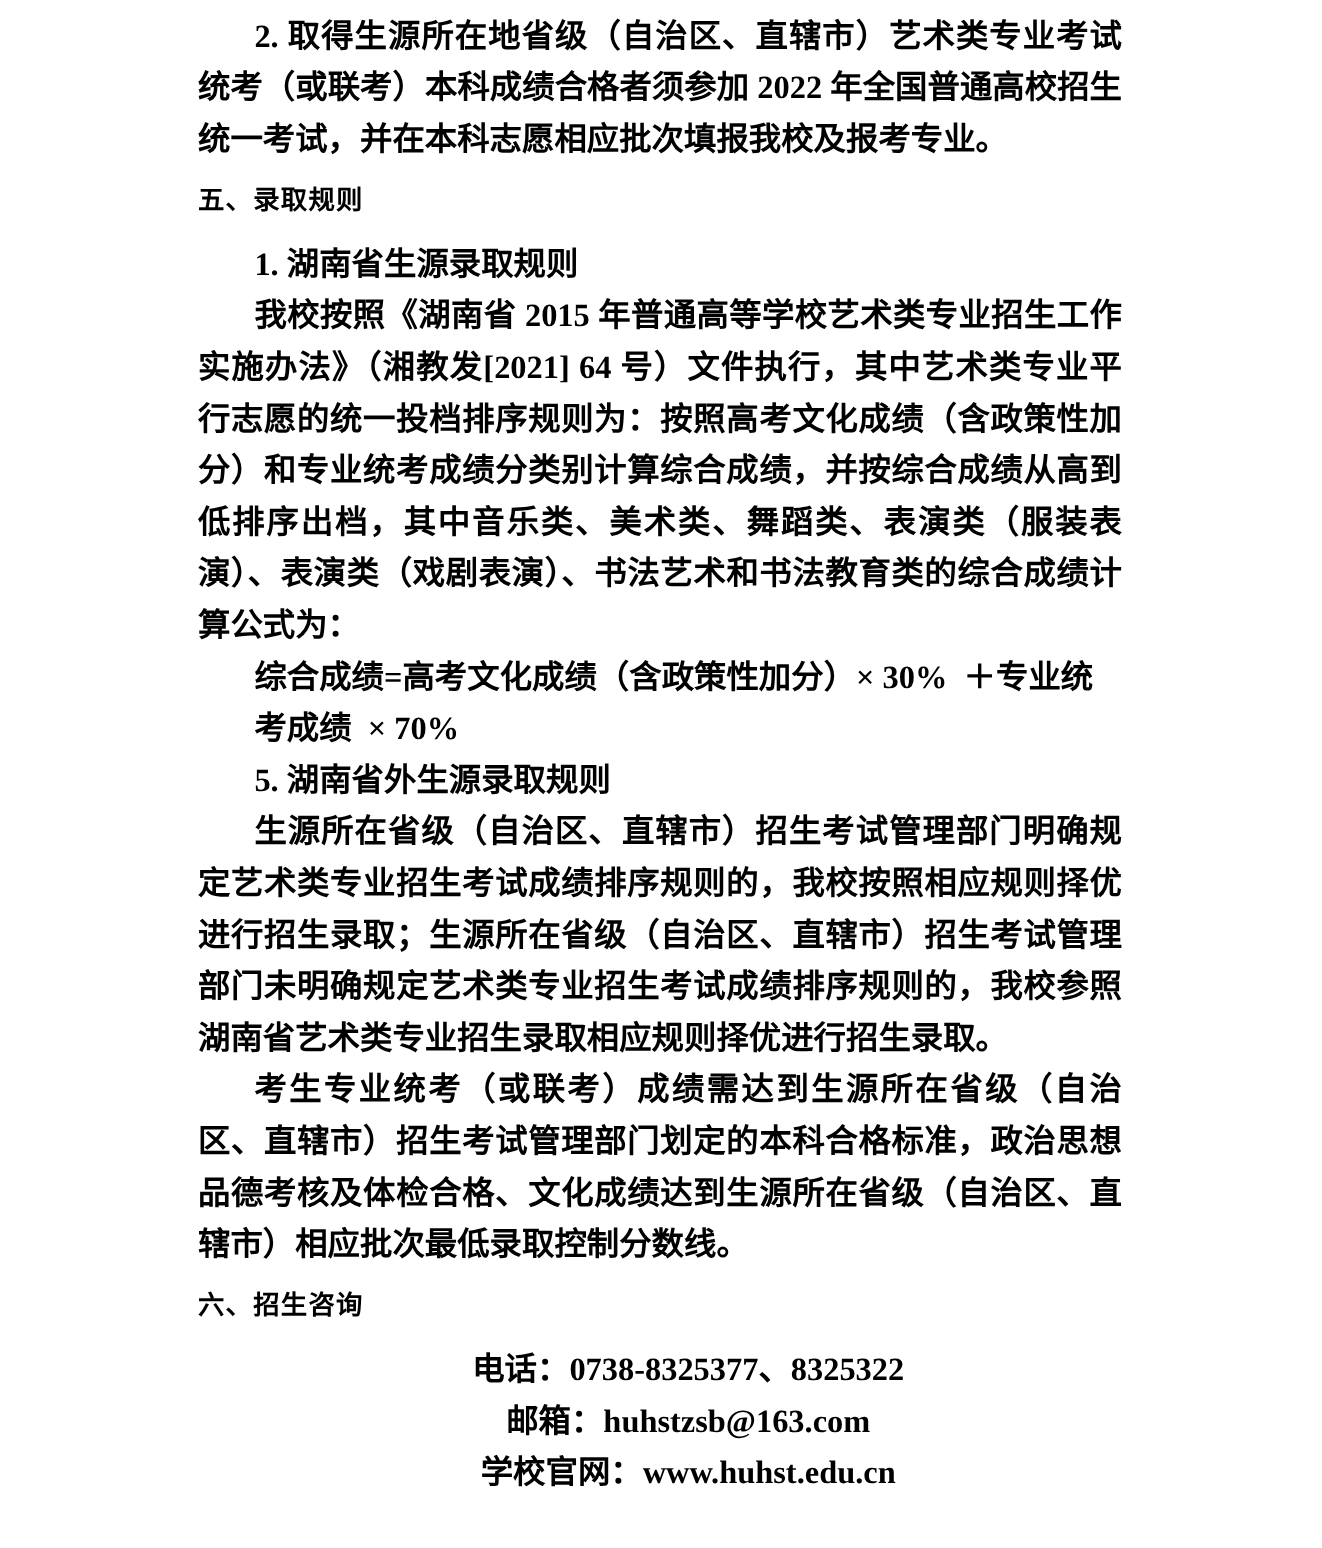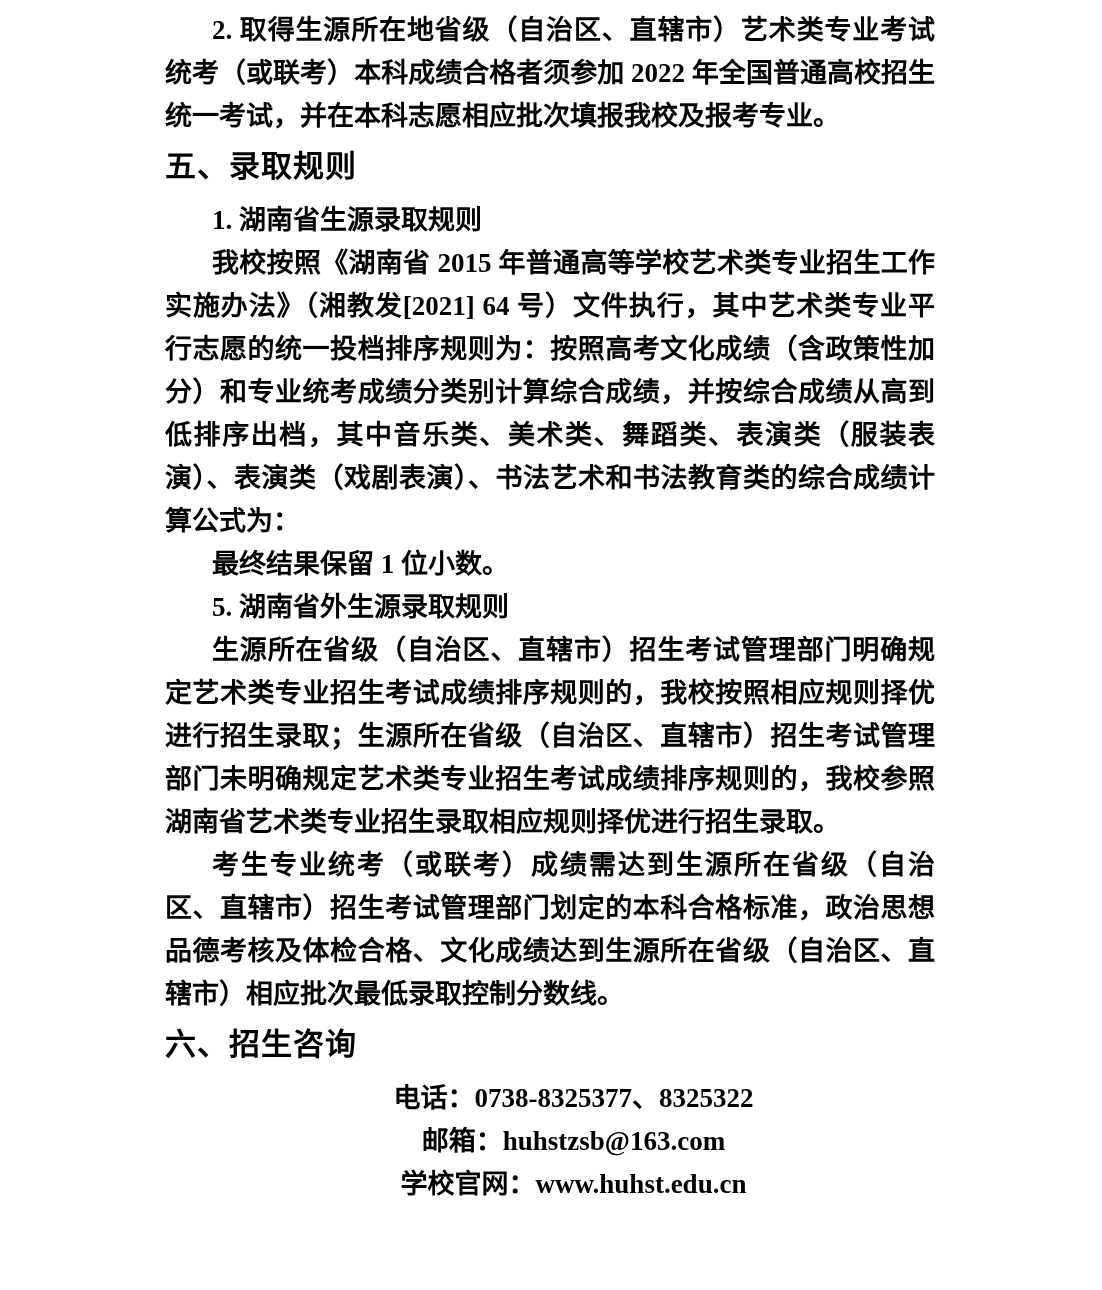--- a/index.html
+++ b/index.html
@@ -27,21 +27,21 @@
     font-size: 27px;
     line-height: 43px;
     text-align: justify;
     text-justify: inter-character;
   }
   .indent {
     text-indent: 47px;
   }
   .heading {
     font-family: "Liberation Sans", "DejaVu Sans", sans-serif;
-    font-size: 31px;
+    font-size: 22px;
     line-height: 44px;
     font-weight: bold;
     margin: 7px 0 10px 0;
     letter-spacing: 1px;
   }
   .formula-block {
     margin: 0 0 0 47px;
     font-size: 27px;
     line-height: 43px;
   }
@@ -66,21 +66,21 @@
 
   <p class="para indent">2. 取得生源所在地省级（自治区、直辖市）艺术类专业考试统考（或联考）本科成绩合格者须参加 2022 年全国普通高校招生统一考试，并在本科志愿相应批次填报我校及报考专业。</p>
 
   <h2 class="heading">五、录取规则</h2>
 
   <p class="para indent">1. 湖南省生源录取规则</p>
 
   <p class="para indent">我校按照《湖南省 2015 年普通高等学校艺术类专业招生工作实施办法》（湘教发[2021] 64 号）文件执行，其中艺术类专业平行志愿的统一投档排序规则为：按照高考文化成绩（含政策性加分）和专业统考成绩分类别计算综合成绩，并按综合成绩从高到低排序出档，其中音乐类、美术类、舞蹈类、表演类（服装表演）、表演类（戏剧表演）、书法艺术和书法教育类的综合成绩计算公式为：</p>
 
   <div class="formula-block">
-    <div class="formula-line">最终结果保留 1 位小数。</div>
+    <div class="formula-line">综合成绩=高考文化成绩（含政策性加分）× 30%  ＋专业统考成绩  × 70%</div>
   </div>
 
   <p class="para indent">5. 湖南省外生源录取规则</p>
 
   <p class="para indent">生源所在省级（自治区、直辖市）招生考试管理部门明确规定艺术类专业招生考试成绩排序规则的，我校按照相应规则择优进行招生录取；生源所在省级（自治区、直辖市）招生考试管理部门未明确规定艺术类专业招生考试成绩排序规则的，我校参照湖南省艺术类专业招生录取相应规则择优进行招生录取。</p>
 
   <p class="para indent">考生专业统考（或联考）成绩需达到生源所在省级（自治区、直辖市）招生考试管理部门划定的本科合格标准，政治思想品德考核及体检合格、文化成绩达到生源所在省级（自治区、直辖市）相应批次最低录取控制分数线。</p>
 
   <h2 class="heading">六、招生咨询</h2>
 

